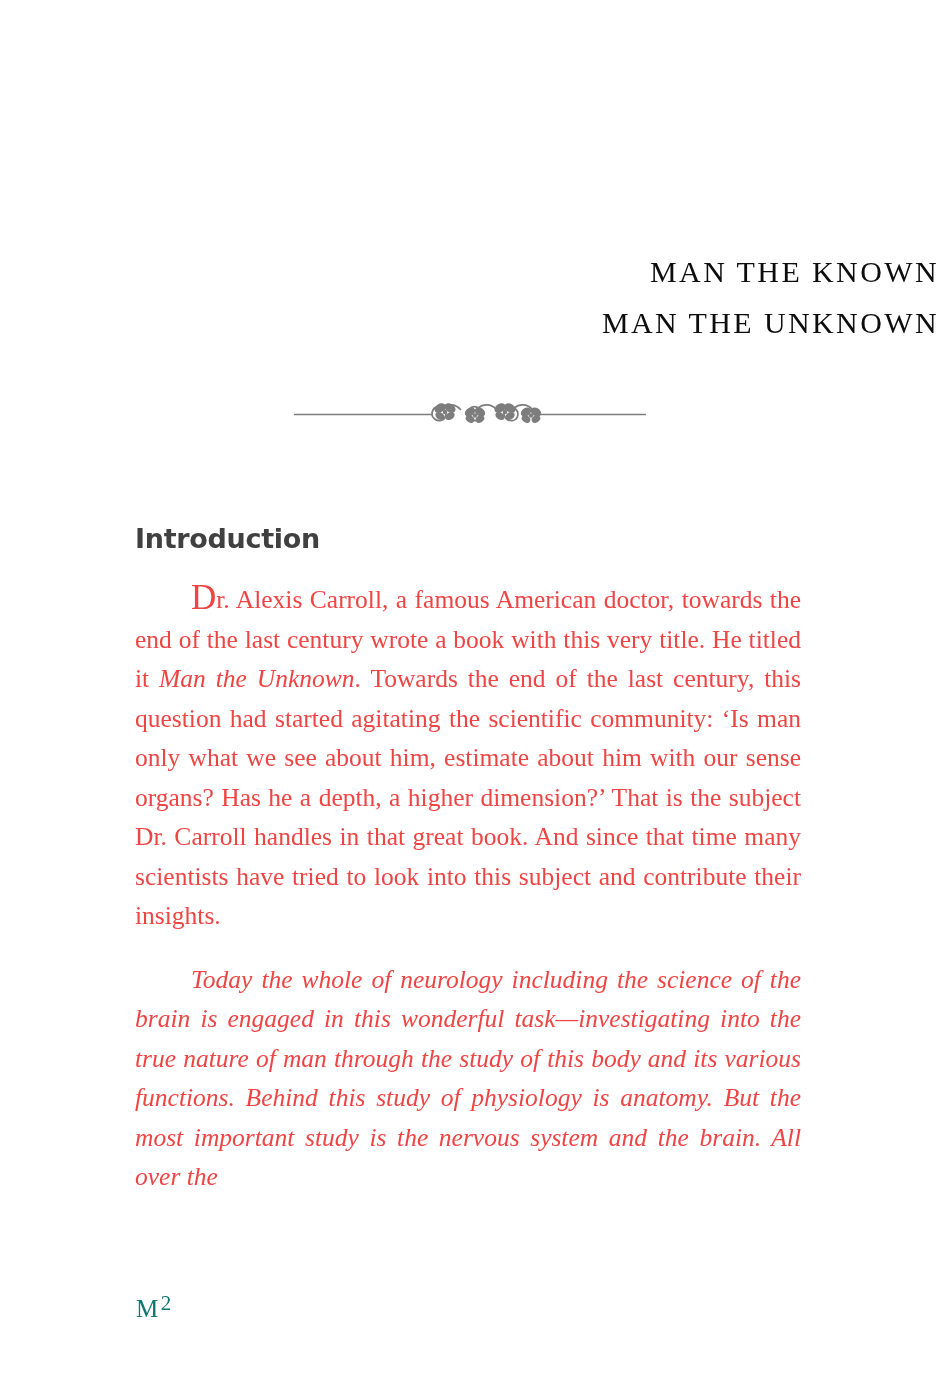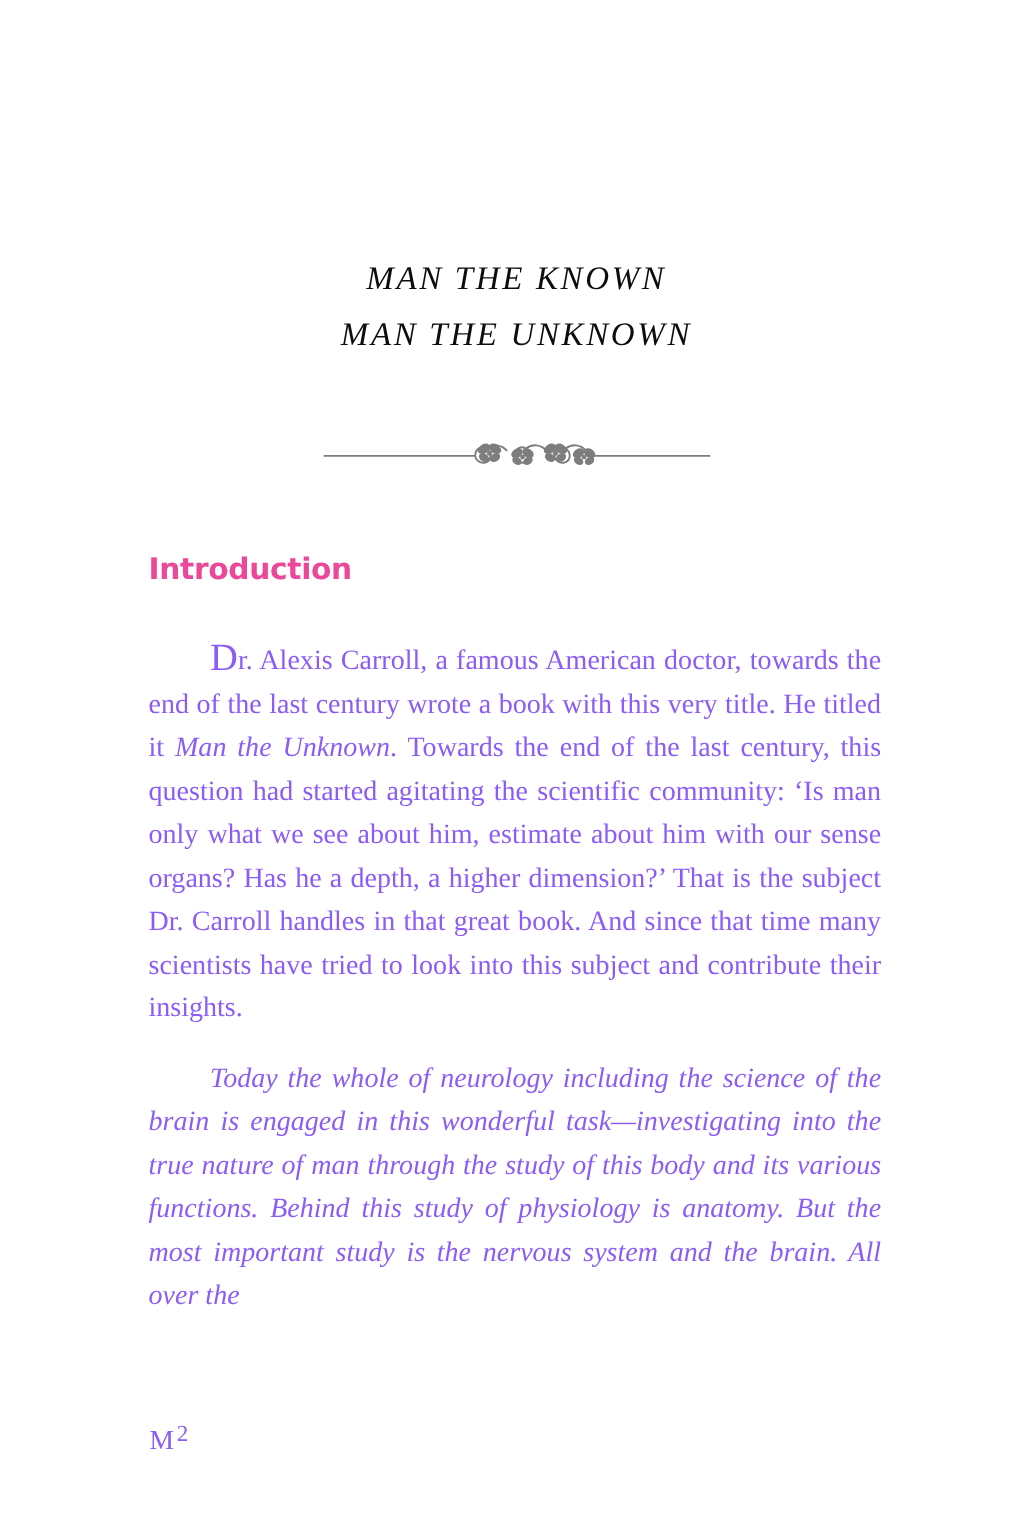--- a/index.html
+++ b/index.html
@@ -19,23 +19,22 @@
   .page {
     position: absolute;
     inset: 0;
   }
 
   
   .title-block {
     position: absolute;
     left: 0;
     right: 0;
-    top: 228px;
-    text-align: center;
-    font-style: italic;
+    top: 246px;
+    text-align: right;
   }
   .title-line {
     font-family: "Liberation Serif", serif;
     font-size: 30px;
     letter-spacing: 2.4px;
     line-height: 51px;
     color: #0d0d0d;
     white-space: pre;
   }
   .title-line.and {
@@ -51,42 +50,42 @@
     height: 26px;
   }
   .divider svg {
     display: block;
   }
 
   
   .section-heading {
     position: absolute;
     left: 135px;
-    top: 502px;
+    top: 523px;
     font-family: "DejaVu Sans", sans-serif;
     font-size: 27px;
     font-weight: 600;
     letter-spacing: -0.3px;
-    color: #ec4899;
+    color: #404040;
   }
 
   
   .body-copy {
     position: absolute;
     left: 135px;
     top: 580px;
     width: 666px;
   }
   .para {
     font-family: "Liberation Serif", serif;
     font-size: 25.5px;
     line-height: 39.5px;
     text-align: justify;
     text-justify: inter-word;
-    color: #8b5cf6;
+    color: #ef4444;
     margin: 0;
   }
   .para + .para {
     margin-top: 24px;
     font-style: italic;
   }
   .para .indent {
     display: inline-block;
     width: 56px;
   }
@@ -101,21 +100,21 @@
     font-style: italic;
   }
 
   
   .footer {
     position: absolute;
     left: 136px;
     top: 1291px;
     font-family: "Liberation Serif", serif;
     font-size: 25px;
-    color: #8b5cf6;
+    color: #0f766e;
     letter-spacing: 0.5px;
   }
   .footer .folio {
     font-size: 21px;
     vertical-align: 7px;
     margin-left: 2px;
   }
 </style>
 </head>
 <body>

